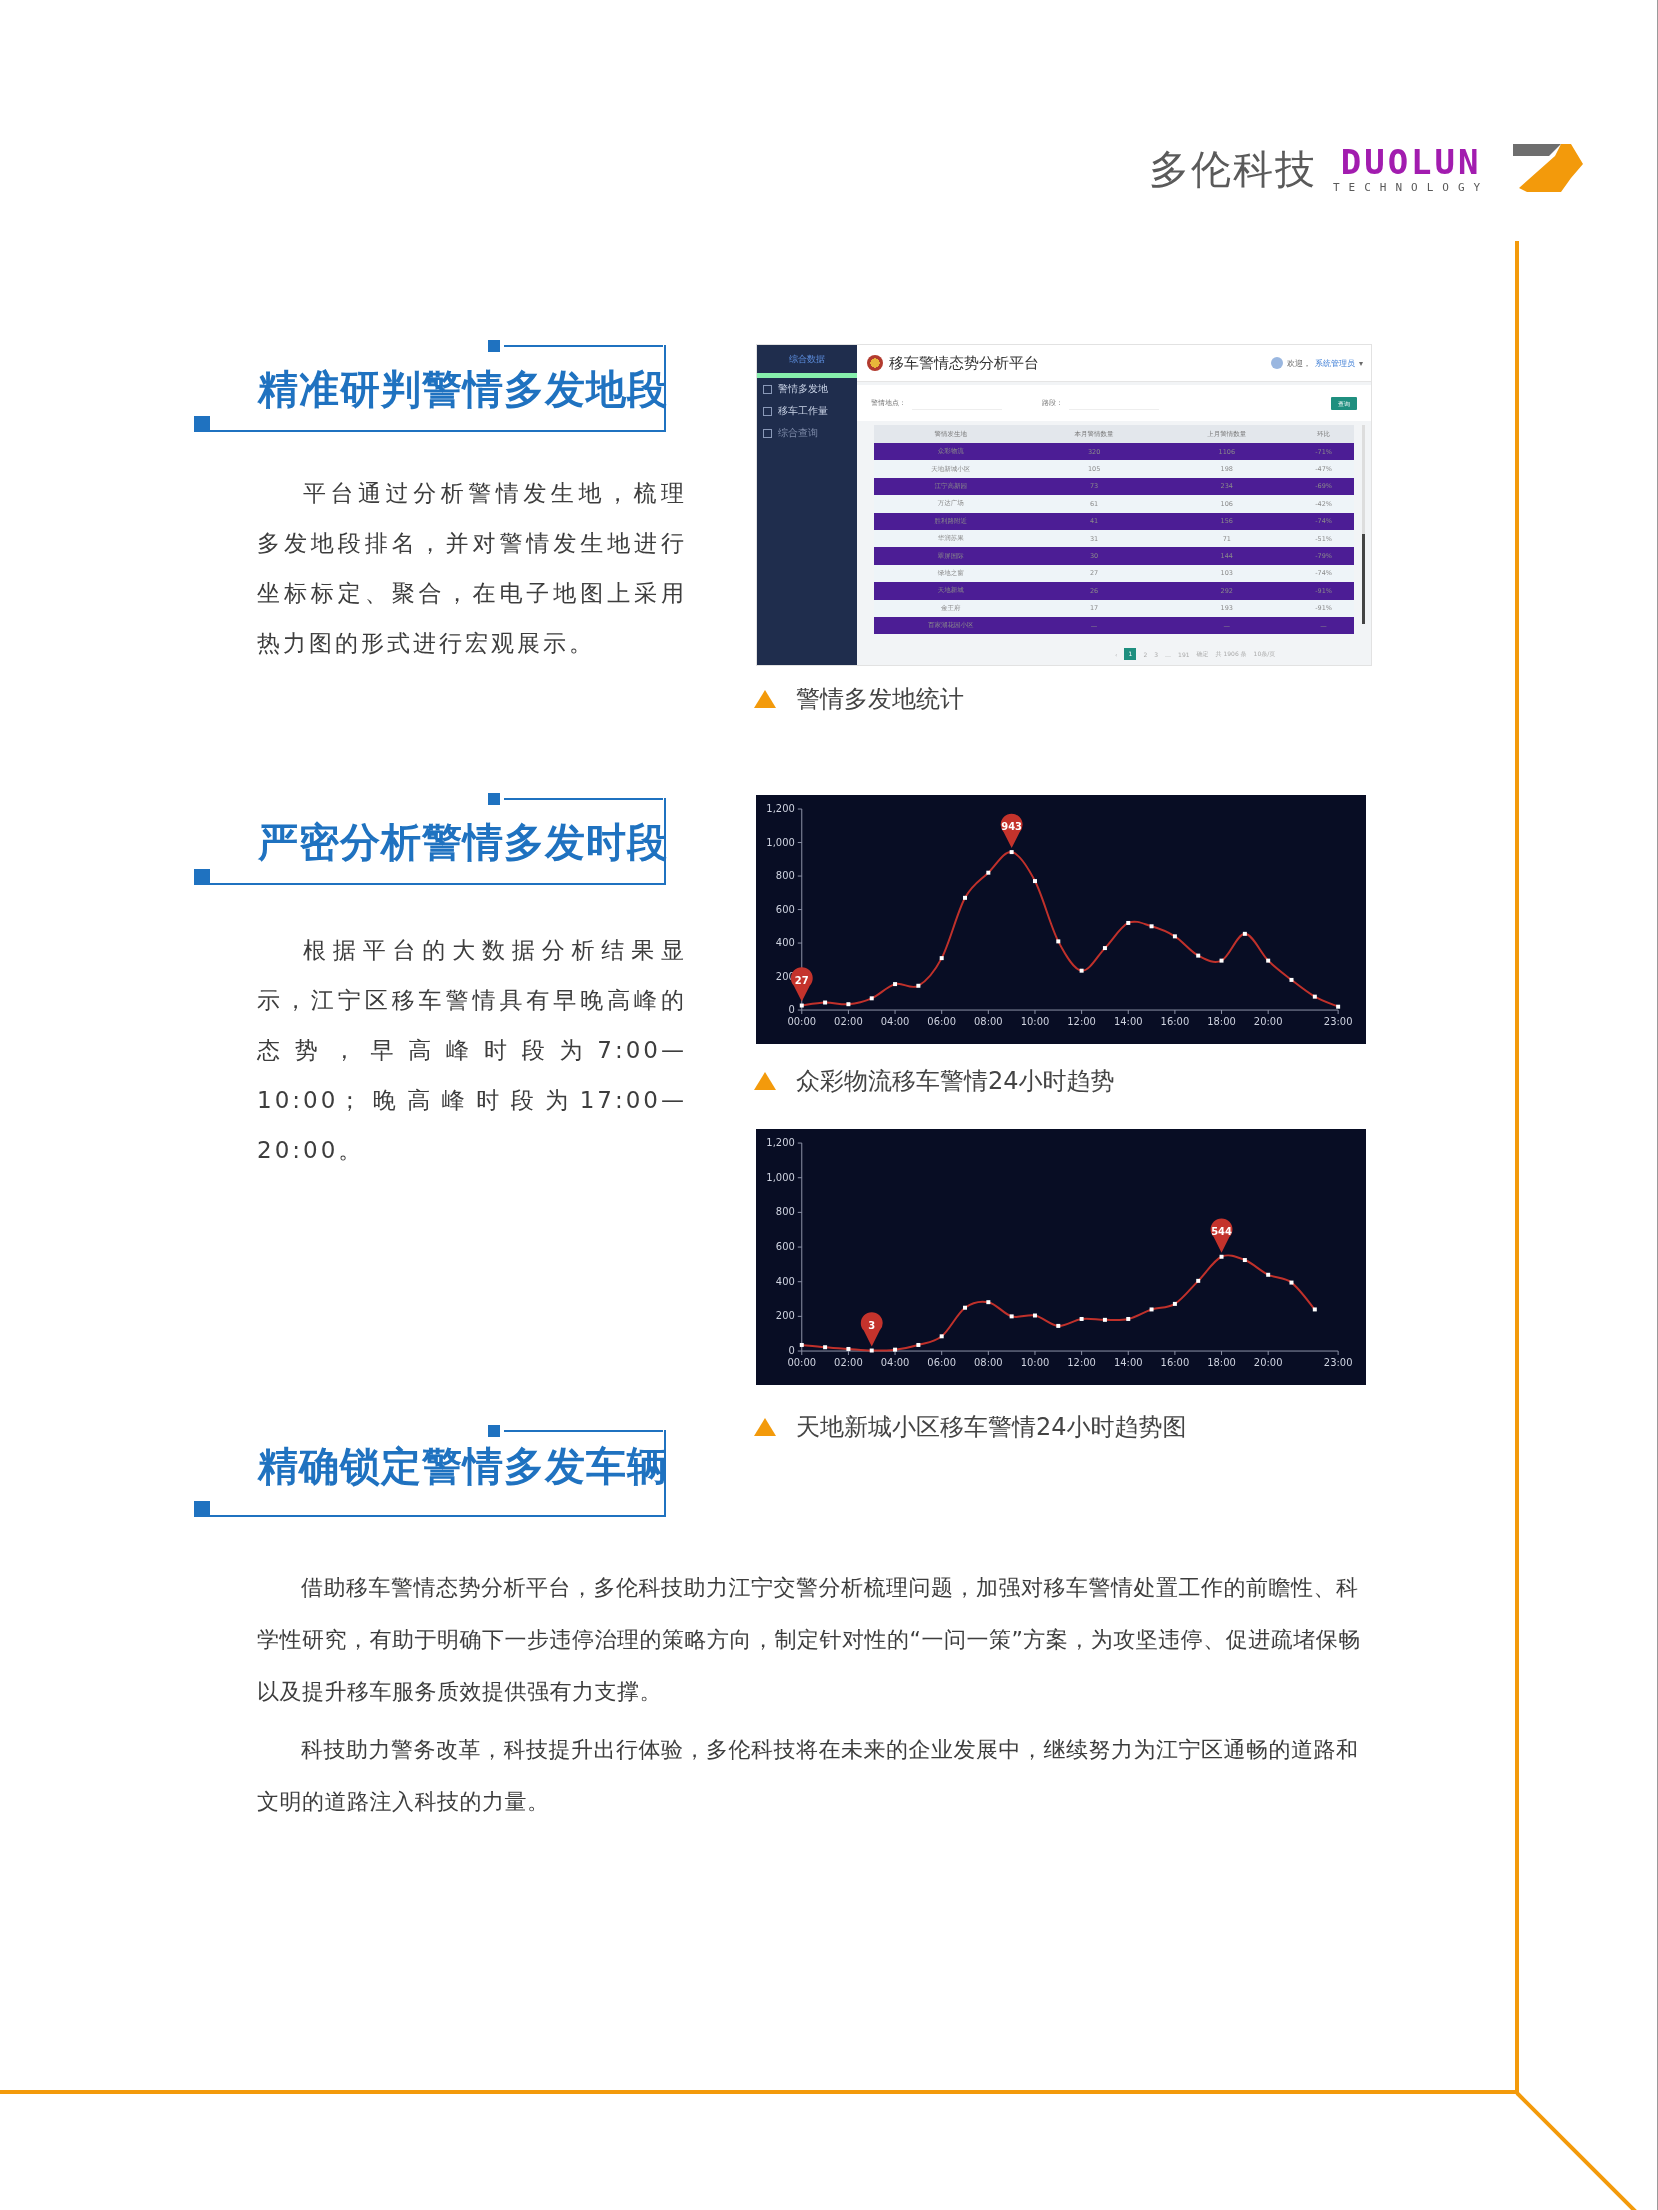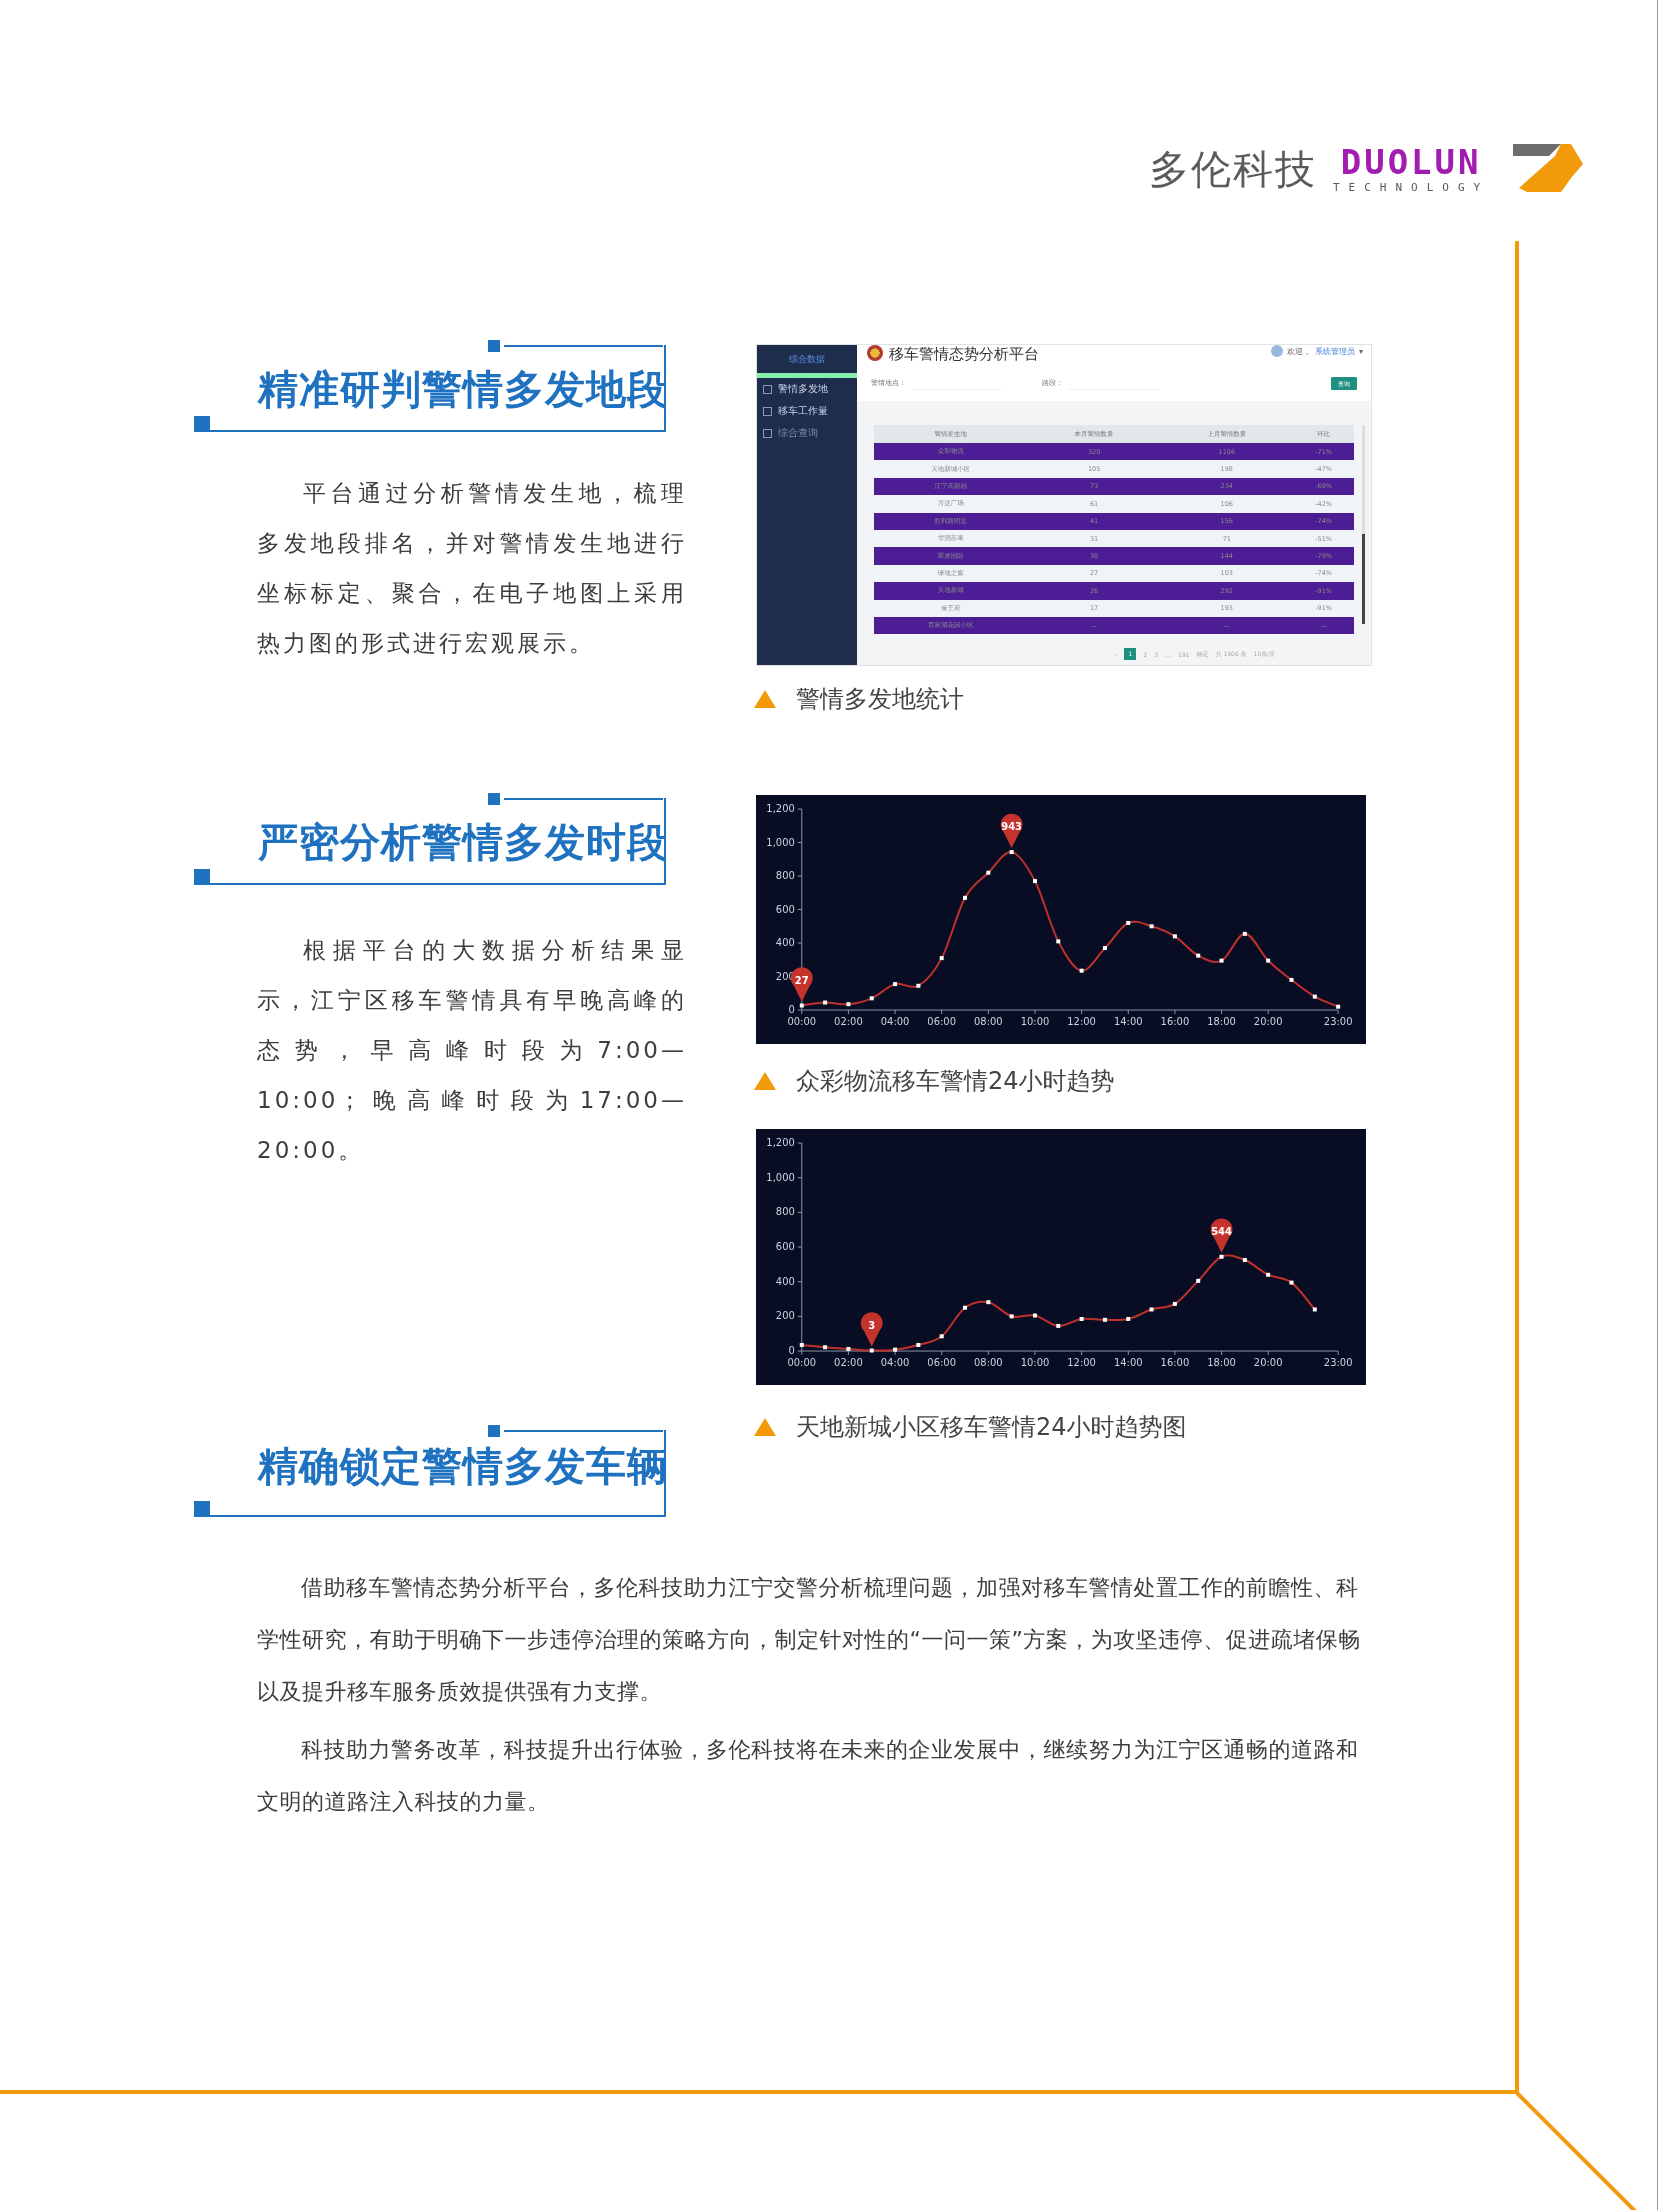--- a/index.html
+++ b/index.html
@@ -45,28 +45,28 @@
 
   
   .app { left: 756px; top: 344px; width: 614px; height: 320px; background: #f2f4f6; overflow: hidden;
          border: 1px solid #e2e2e2; }
   .app-side { position: absolute; left: 0; top: 0; width: 100px; height: 320px; background: #1f2d4d; }
   .app-side .brand { height: 28px; line-height: 28px; text-align: center; font-size: 9px; color: #5d8fe0;
                      border-bottom: 5px solid #86efac; }
   .app-side .nav { display: flex; align-items: center; gap: 6px; padding: 4px 6px; font-size: 10px; color: #c9d3e6; }
   .app-side .nav .ico { width: 7px; height: 7px; border: 1px solid #8a99b8; }
   .app-top { position: absolute; left: 100px; top: 0; right: 0; height: 36px; background: #ffffff;
-             display: flex; align-items: flex-start; border-bottom: 1px solid #e5e5e5; }
+             display: flex; align-items: center; border-bottom: 1px solid #e5e5e5; }
   .app-top .emblem { width: 16px; height: 16px; border-radius: 50%; background: radial-gradient(#e8b83a 40%, #b23a2e 42%);
                      margin-left: 10px; }
   .app-top .app-title { font-size: 15px; color: #333; margin-left: 6px; }
   .app-top .user { position: absolute; right: 8px; display: flex; align-items: center; gap: 4px; font-size: 8px; color: #6a6a6a; }
   .app-top .user .av { width: 12px; height: 12px; border-radius: 50%; background: #9ab7e0; }
   .app-top .user .nm { color: #3a7bd5; }
-  .app-filter { position: absolute; left: 100px; top: 20px; right: 0; height: 36px; background: #fff;
+  .app-filter { position: absolute; left: 100px; top: 40px; right: 0; height: 36px; background: #fff;
                 display: flex; align-items: center; font-size: 7px; color: #777; }
   .app-filter .lab { margin-left: 14px; }
   .app-filter .inp { width: 90px; height: 12px; border-bottom: 1px solid #eee; margin-left: 6px; }
   .app-filter .btn { position: absolute; right: 14px; width: 26px; height: 13px; background: #1f8f7f; color: #fff;
                      font-size: 6px; text-align: center; line-height: 13px; border-radius: 1px; }
   .app-table { position: absolute; left: 117px; top: 80px; width: 480px; background: #4c1d95; }
   .app-table table { width: 100%; border-collapse: collapse; font-size: 6.5px; color: #8a8a8a; }
   .app-table th { background: #e3e7ec; height: 16px; font-weight: normal; color: #777; }
   .app-table td { height: 15.4px; text-align: center; }
   .app-table tr.alt td { background: #eef4f8; }

